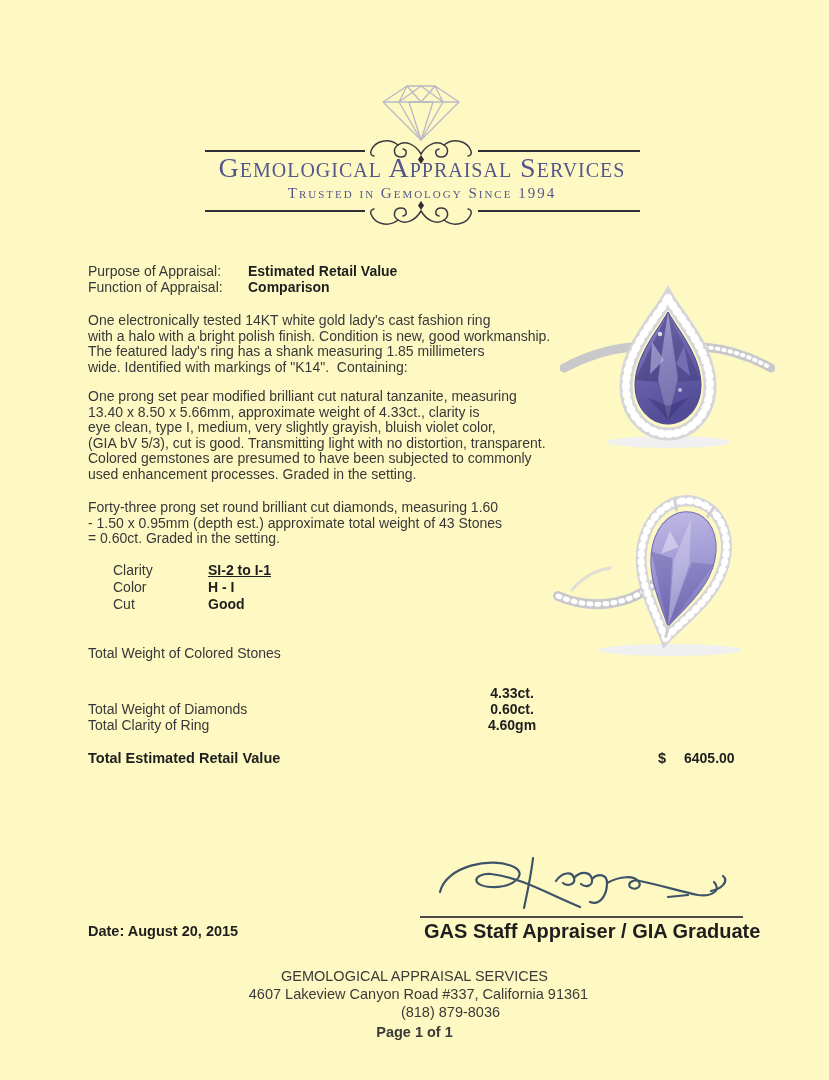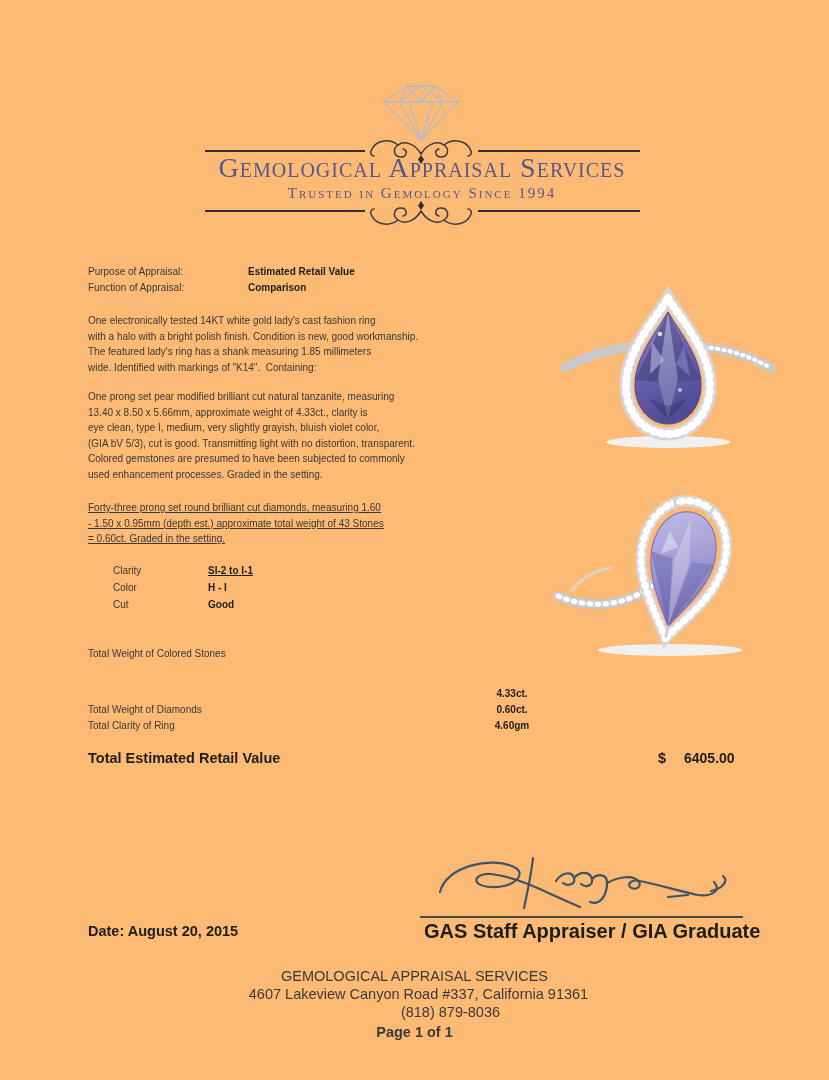--- a/index.html
+++ b/index.html
@@ -9,41 +9,41 @@
     --ink-bold:#1e1e1e;
     --signature-ink:#3d5368;
     --gem-violet:#6f68b0;
     --gem-violet-light:#aba5da;
     --metal:#c9c9cc;
   }
   *{margin:0;padding:0;box-sizing:border-box;}
   html,body{background:#ffffff;}
   body{font-family:"Liberation Sans", sans-serif;}
   .page{
-    position:relative;width:829px;height:1080px;background:#fdba74;overflow:hidden;
+    position:relative;width:829px;height:1080px;background:#fef9c3;overflow:hidden;
     color:var(--ink);
   }
   .abs{position:absolute;}
 
   
   .logo-title{
     left:18px;top:152px;width:808px;text-align:center;
     font-family:"Liberation Serif", serif;font-variant:small-caps;
     font-size:28px;letter-spacing:1px;color:var(--logo-text);font-weight:500;
   }
   .logo-tagline{
     left:18px;top:185px;width:808px;text-align:center;
     font-family:"Liberation Serif", serif;font-variant:small-caps;
     font-size:15px;letter-spacing:2px;color:var(--logo-text);
   }
   .rule{height:2px;background:var(--rule);}
   .flourish svg{display:block;}
 
   
-  .txt{font-size:10px;line-height:15.5px;color:var(--ink);}
+  .txt{font-size:14px;line-height:15.5px;color:var(--ink);}
   .b{font-weight:bold;color:var(--ink-bold);}
   .para{white-space:pre-wrap;width:486px;}
 
   
   .tot-val{width:100px;text-align:center;font-weight:bold;color:var(--ink-bold);}
 
   
   .sig-line{left:420px;top:916px;width:323px;height:2px;background:#4a4a4a;}
 
   
@@ -107,21 +107,21 @@
   <div class="abs txt para" style="left:88px;top:313px;">One electronically tested 14KT white gold lady's cast fashion ring
 with a halo with a bright polish finish. Condition is new, good workmanship.
 The featured lady's ring has a shank measuring 1.85 millimeters
 wide. Identified with markings of "K14".  Containing:</div>
   <div class="abs txt para" style="left:88px;top:389px;">One prong set pear modified brilliant cut natural tanzanite, measuring
 13.40 x 8.50 x 5.66mm, approximate weight of 4.33ct., clarity is
 eye clean, type I, medium, very slightly grayish, bluish violet color,
 (GIA bV 5/3), cut is good. Transmitting light with no distortion, transparent.
 Colored gemstones are presumed to have been subjected to commonly
 used enhancement processes. Graded in the setting.</div>
-  <div class="abs txt para" style="left:88px;top:500px;text-decoration:underline;">Forty-three prong set round brilliant cut diamonds, measuring 1.60
+  <div class="abs txt para" style="left:88px;top:500px;">Forty-three prong set round brilliant cut diamonds, measuring 1.60
 - 1.50 x 0.95mm (depth est.) approximate total weight of 43 Stones
 = 0.60ct. Graded in the setting.</div>
 
   <div class="abs txt" style="left:113px;top:563px;">Clarity</div>
   <div class="abs txt b" style="left:208px;top:563px;text-decoration:underline;">SI-2 to I-1</div>
   <div class="abs txt" style="left:113px;top:580px;">Color</div>
   <div class="abs txt b" style="left:208px;top:580px;">H - I</div>
   <div class="abs txt" style="left:113px;top:597px;">Cut</div>
   <div class="abs txt b" style="left:208px;top:597px;">Good</div>
 

